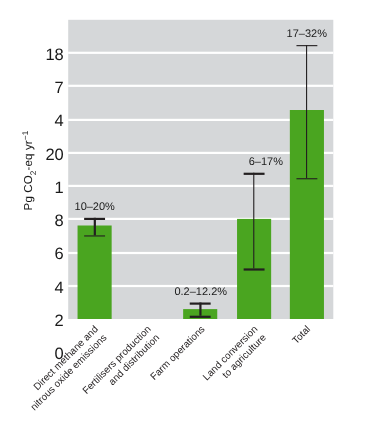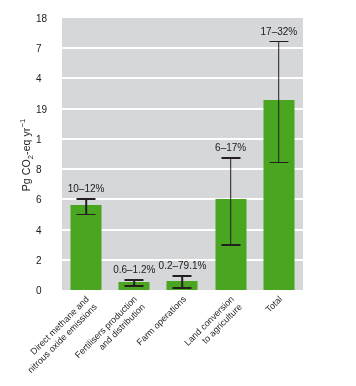--- a/index.html
+++ b/index.html
@@ -38,23 +38,25 @@
   }
   #ylabel sub, #ylabel sup {
     font-size: 7.5px;
   }
 
   
   .ytick {
     position: absolute;
     right: 0;
     width: 22px;
-    font-size: 10px;
+    text-align: right;
+    font-size: 15px;
     color: #1a1a1a;
     transform: translateY(-50%);
+    margin-top: 32px;
   }
   #ytick-col {
     position: absolute;
     left: 34px;
     top: 0;
     width: 24px;
     height: 386px;
   }
 
   
@@ -135,62 +137,55 @@
     <span>Pg CO</span><sub>2</sub><span>-eq yr</span><sup>−1</sup>
   </div>
 
   <div id="ytick-col">
       <div class="ytick" style="top: 290px;">0</div>
       <div class="ytick" style="top: 259.778px;">2</div>
       <div class="ytick" style="top: 229.556px;">4</div>
       <div class="ytick" style="top: 199.333px;">6</div>
       <div class="ytick" style="top: 169.111px;">8</div>
       <div class="ytick" style="top: 138.889px;">1</div>
-      <div class="ytick" style="top: 108.667px;">19</div>
+      <div class="ytick" style="top: 108.667px;">20</div>
       <div class="ytick" style="top: 78.4444px;">4</div>
       <div class="ytick" style="top: 48.2222px;">7</div>
       <div class="ytick" style="top: 18px;">18</div>
     </div>
 
   <div id="plot">
       <div class="gridline" style="top: 240.778px;"></div>
       <div class="gridline" style="top: 210.556px;"></div>
       <div class="gridline" style="top: 180.333px;"></div>
       <div class="gridline" style="top: 150.111px;"></div>
       <div class="gridline" style="top: 119.889px;"></div>
       <div class="gridline" style="top: 89.6667px;"></div>
       <div class="gridline" style="top: 59.4444px;"></div>
       <div class="gridline" style="top: 29.2222px;"></div>
       <div class="bar-slot" style="left: 0px; width: 48.2px;">
         <div class="bar" style="width: 31px; height: 85.3778px;"></div>
         <div class="errbar" style="top: 179.822px; height: 15.8667px;"></div>
         <div class="errcap" style="top: 179.822px; width: 19px;"></div>
         <div class="errcap" style="top: 195.689px; width: 19px;"></div>
-        <div class="datalabel" style="top: 164.822px;">10–12%</div>
-      </div>
-      <div class="bar-slot" style="left: 48.2px; width: 48.2px;">
-        <div class="bar" style="width: 31px; height: 7.55556px;"></div>
-        <div class="errbar" style="top: 261.422px; height: 5.28889px;"></div>
-        <div class="errcap" style="top: 261.422px; width: 19px;"></div>
-        <div class="errcap" style="top: 266.711px; width: 19px;"></div>
-        <div class="datalabel" style="top: 246.422px;">0.6–1.2%</div>
+        <div class="datalabel" style="top: 164.822px;">10–20%</div>
       </div>
       <div class="bar-slot" style="left: 96.4px; width: 48.2px;">
         <div class="bar" style="width: 31px; height: 9.36889px;"></div>
         <div class="errbar" style="top: 256.889px; height: 12.0889px;"></div>
         <div class="errcap" style="top: 256.889px; width: 19px;"></div>
         <div class="errcap" style="top: 268.978px; width: 19px;"></div>
-        <div class="datalabel" style="top: 241.889px;">0.2–79.1%</div>
+        <div class="datalabel" style="top: 241.889px;">0.2–12.2%</div>
       </div>
       <div class="bar-slot" style="left: 144.6px; width: 48.2px;">
         <div class="bar" style="width: 31px; height: 90.6667px;"></div>
         <div class="errbar" style="top: 139.022px; height: 86.8889px;"></div>
         <div class="errcap" style="top: 139.022px; width: 19px;"></div>
         <div class="errcap" style="top: 225.911px; width: 19px;"></div>
-        <div class="datalabel" style="top: 124.022px;">6–17%</div>
+        <div class="datalabel" style="top: 124.022px; margin-left: 11px;">6–17%</div>
       </div>
       <div class="bar-slot" style="left: 192.8px; width: 48.2px;">
         <div class="bar" style="width: 31px; height: 190.4px;"></div>
         <div class="errbar" style="top: 22.6667px; height: 120.889px;"></div>
         <div class="errcap" style="top: 22.6667px; width: 19px;"></div>
         <div class="errcap" style="top: 143.556px; width: 19px;"></div>
         <div class="datalabel" style="top: 7.66667px;">17–32%</div>
       </div>
     </div>
 

